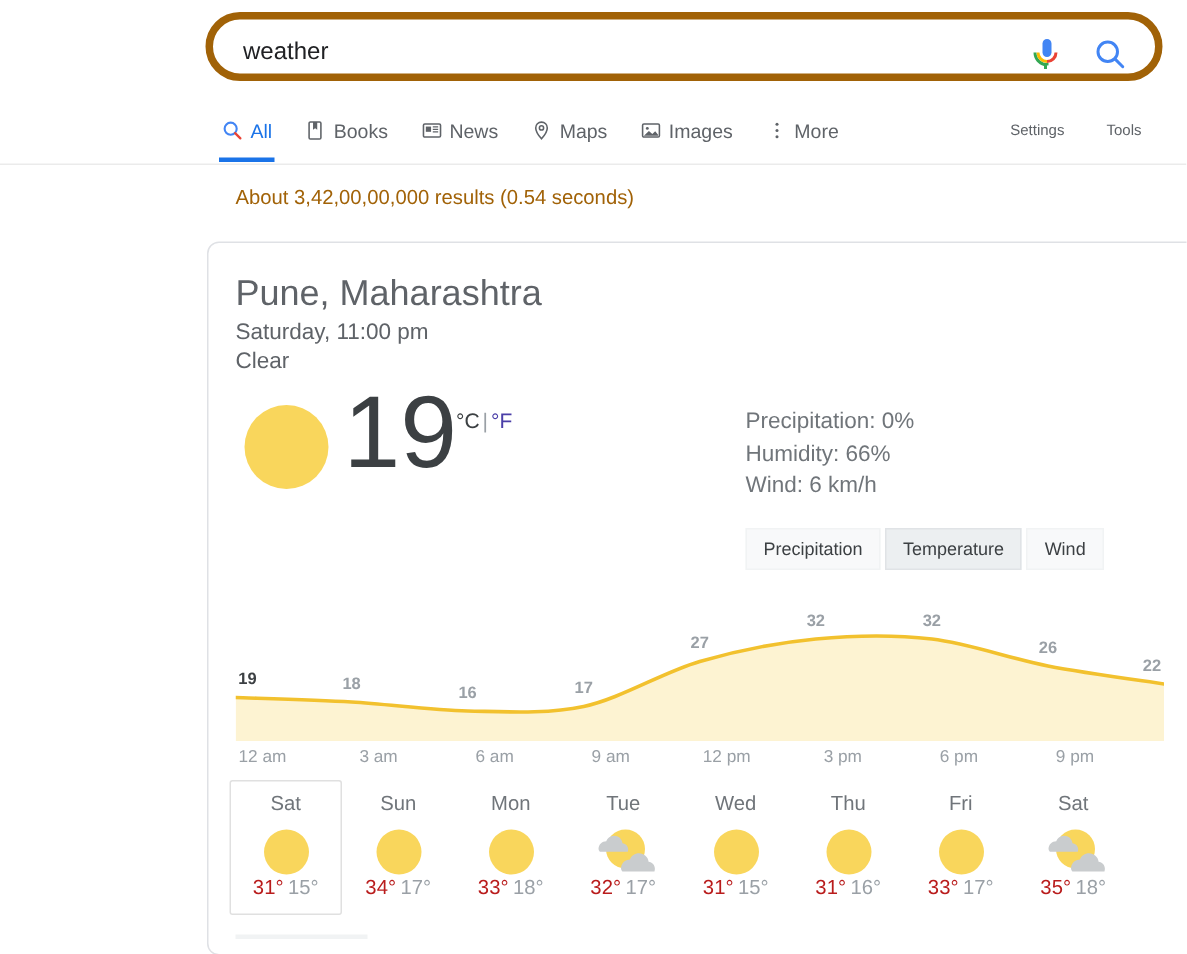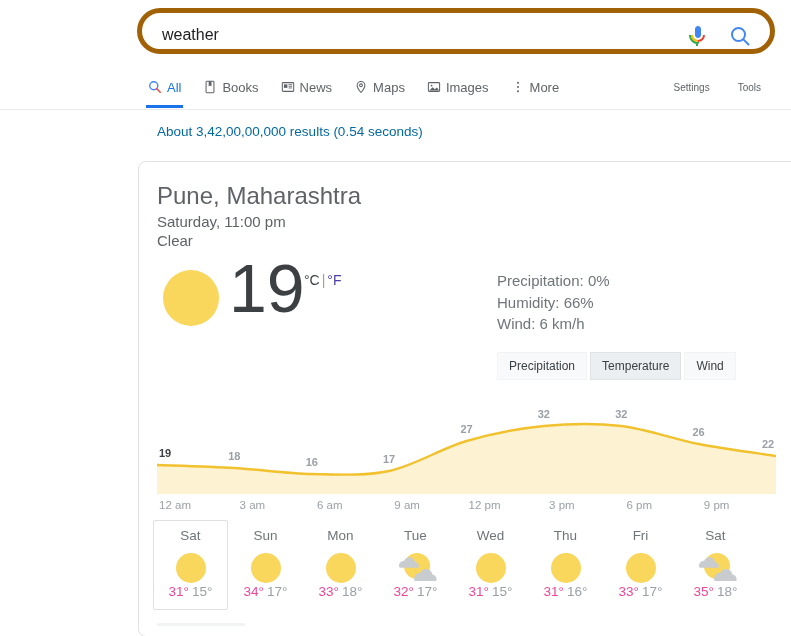--- a/index.html
+++ b/index.html
@@ -58,21 +58,21 @@
     content:""; position:absolute; left:-2px; right:-2px; bottom:-6px;
     height:3px; background:#1a73e8;
   }
   .tab .ic { width:14px; height:14px; display:inline-block; }
   .nav-right { position:absolute; right:30px; top:0; display:flex; align-items:center; height:30px; gap:28px; }
   .nav-right .lnk { font-size:10px; color:#5f6368; cursor:pointer; }
 
   
   .result-stats {
     position:absolute; left:157px; top:124px;
-    font-size:13.5px; color:#0369a1;
+    font-size:13.5px; color:#a16207;
   }
 
   
   .wcard {
     position:absolute; left:138px; top:161px;
     width: 716px; height: 476px;
     border: 1px solid #dfe1e5; border-top-left-radius:8px;
     border-top-right-radius:8px; border-bottom-left-radius:8px;
     border-bottom-right-radius:8px;
     background:#fff; overflow:hidden;
@@ -133,21 +133,21 @@
   .fday.sel { border-color:#e0e0e0; }
   .fday .dname {
     position:absolute; top:7px; left:0; right:0; text-align:center;
     font-size:13.5px; color:#70757a;
   }
   .fday .ficon { position:absolute; top:28px; left:50%; transform:translateX(-50%); width:42px; height:38px;}
   .fday .ftemps {
     position:absolute; bottom:10px; left:0; right:0; text-align:center;
     font-size:13.5px; white-space:nowrap;
   }
-  .fday .hi { color:#ec4899; }
+  .fday .hi { color:#b91c1c; }
   .fday .lo { color:#9aa0a6; margin-left:3px; }
 
   .card-bottom-strip {
     position:absolute; left:18px; top:461px; width:88px; height:3px; background:#f1f3f4;
   }
 
   .bottom-cut {
     position:absolute; left:0; top:630px; width:791px; height:6px;
     overflow:hidden;
   }

